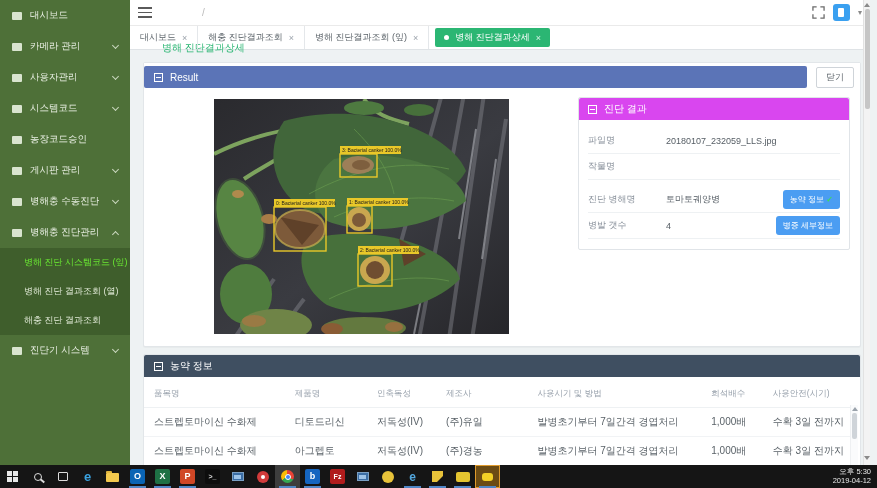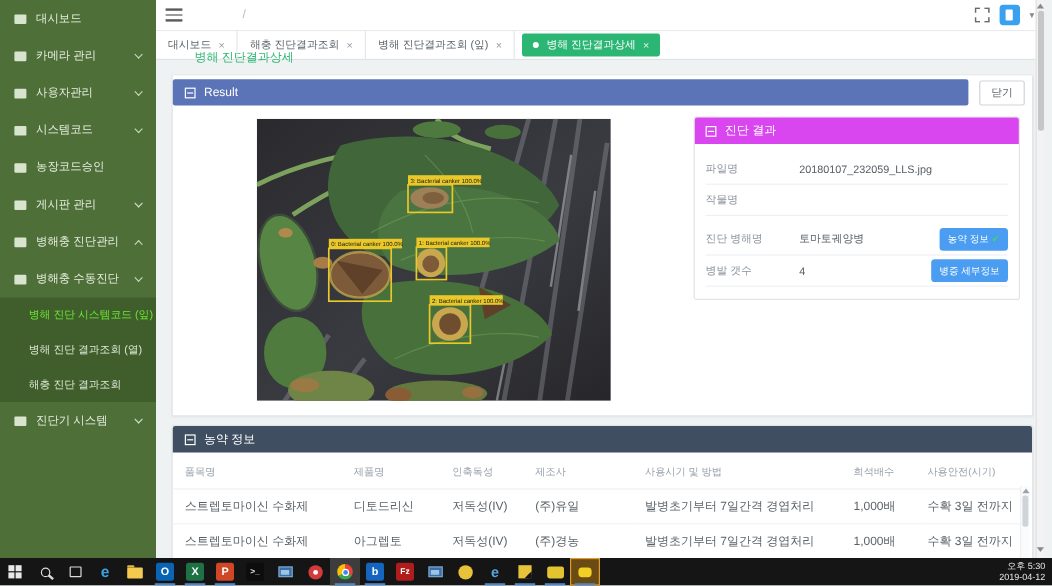--- a/index.html
+++ b/index.html
@@ -158,27 +158,27 @@
       <span class="mi"></span>
       <span class="lbl">농장코드승인</span>
     </div>
     <div class="side-item">
       <span class="mi"></span>
       <span class="lbl">게시판 관리</span>
       <span class="chev"></span>
     </div>
     <div class="side-item">
       <span class="mi"></span>
+      <span class="lbl">병해충 수동진단</span>
+      <span class="chev"></span>
+    </div>
+    <div class="side-item">
+      <span class="mi"></span>
       <span class="lbl">병해충 진단관리</span>
       <span class="chev up"></span>
-    </div>
-    <div class="side-item">
-      <span class="mi"></span>
-      <span class="lbl">병해충 수동진단</span>
-      <span class="chev"></span>
     </div>
     <div class="submenu">
       <div class="sub-item active">병해 진단 시스템코드 (잎)</div>
       <div class="sub-item">병해 진단 결과조회 (열)</div>
       <div class="sub-item">해충 진단 결과조회</div>
     </div>
     <div class="side-item">
       <span class="mi"></span>
       <span class="lbl">진단기 시스템</span>
       <span class="chev"></span>

